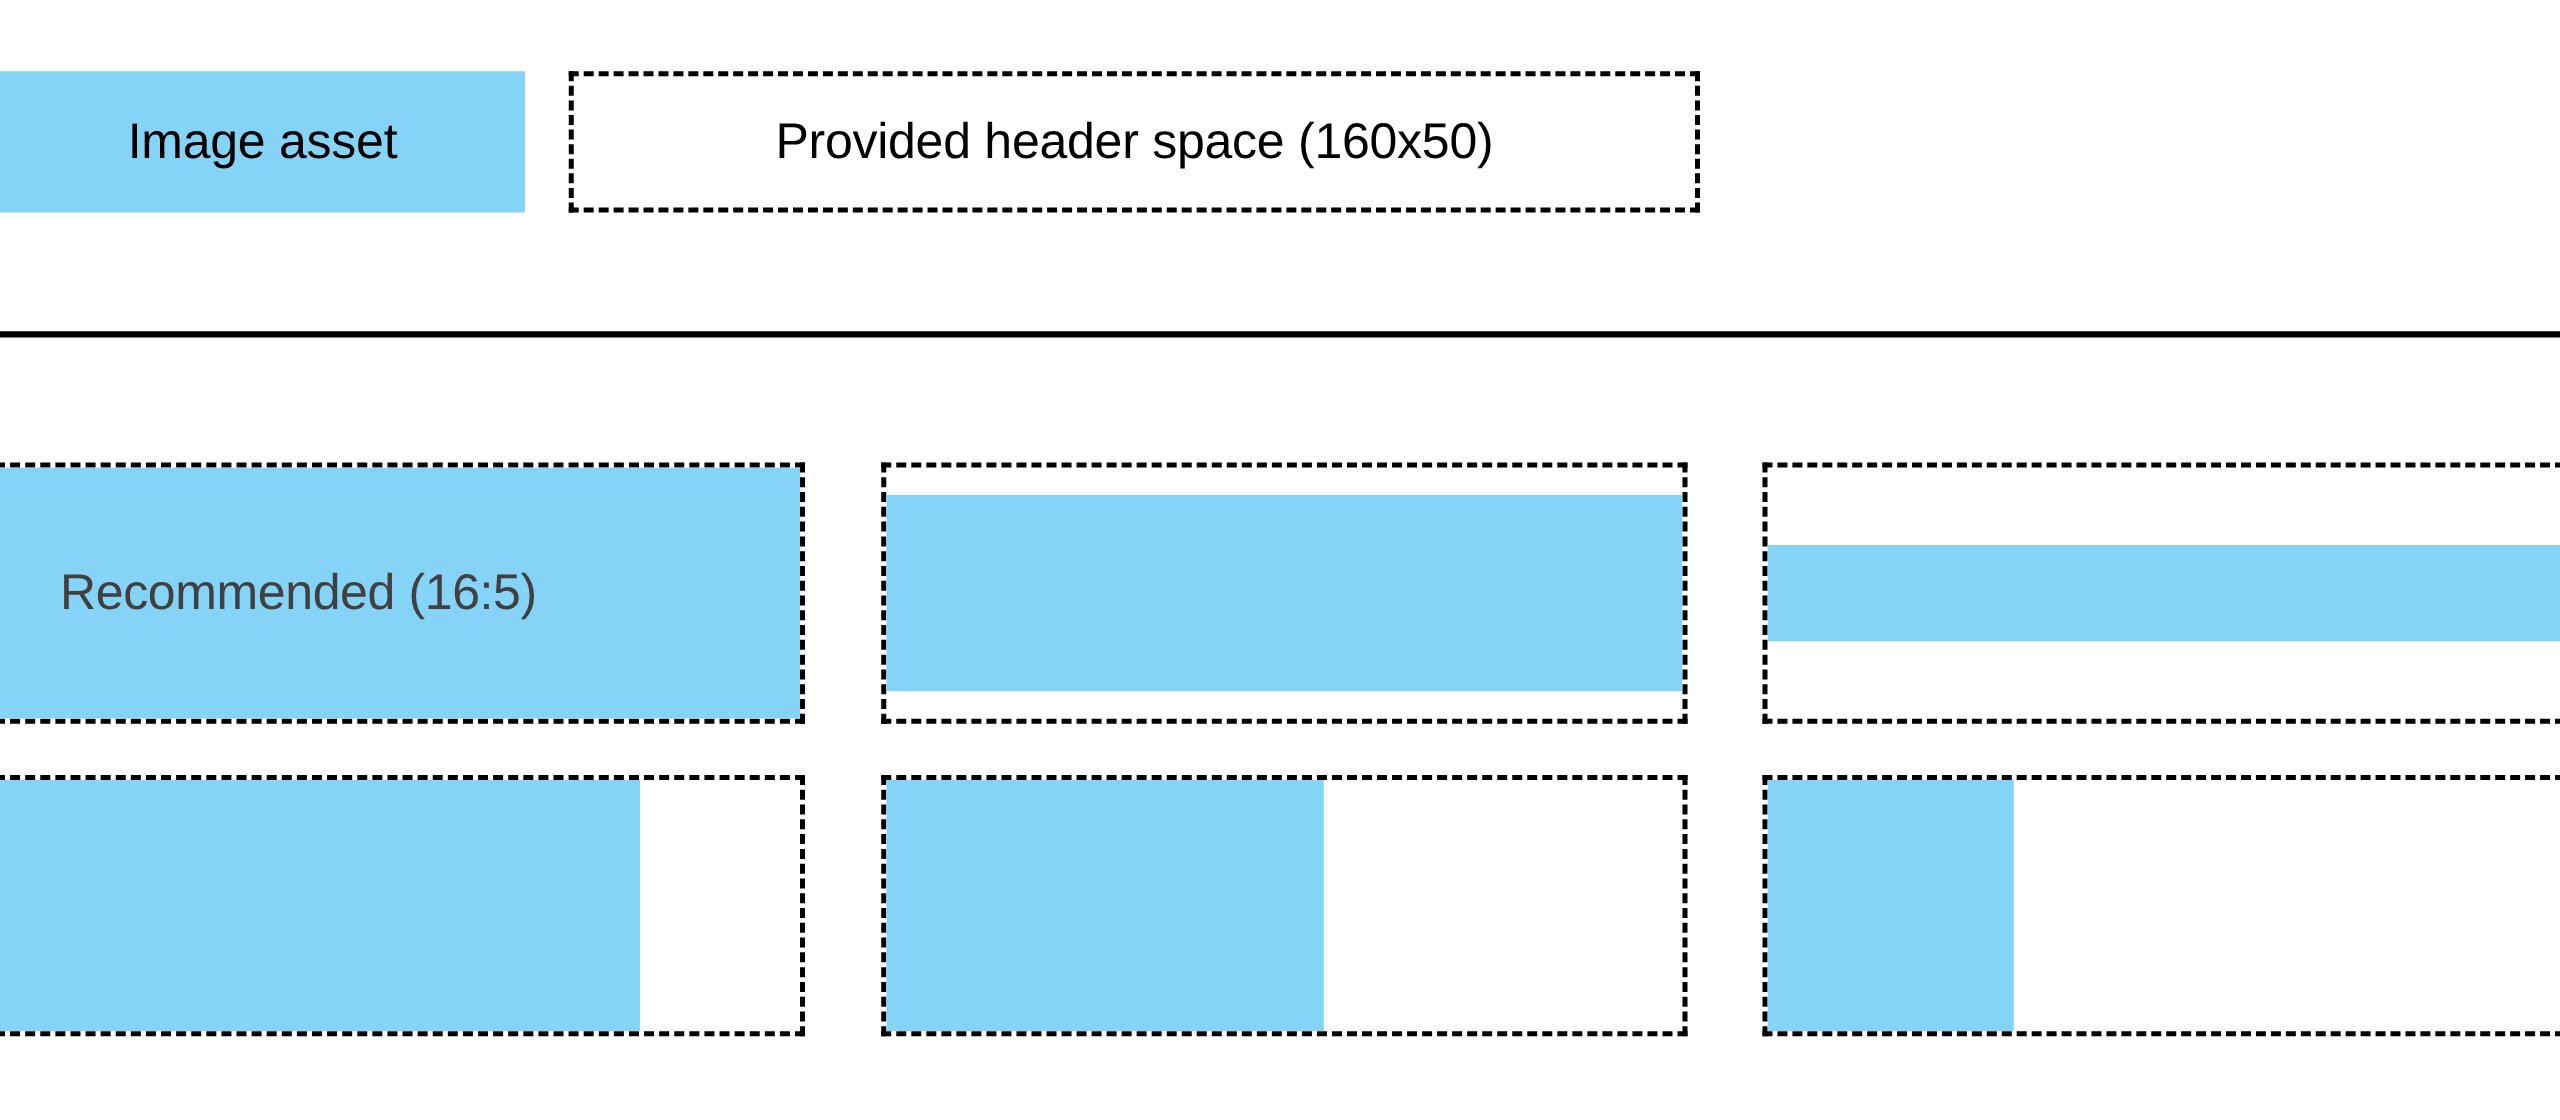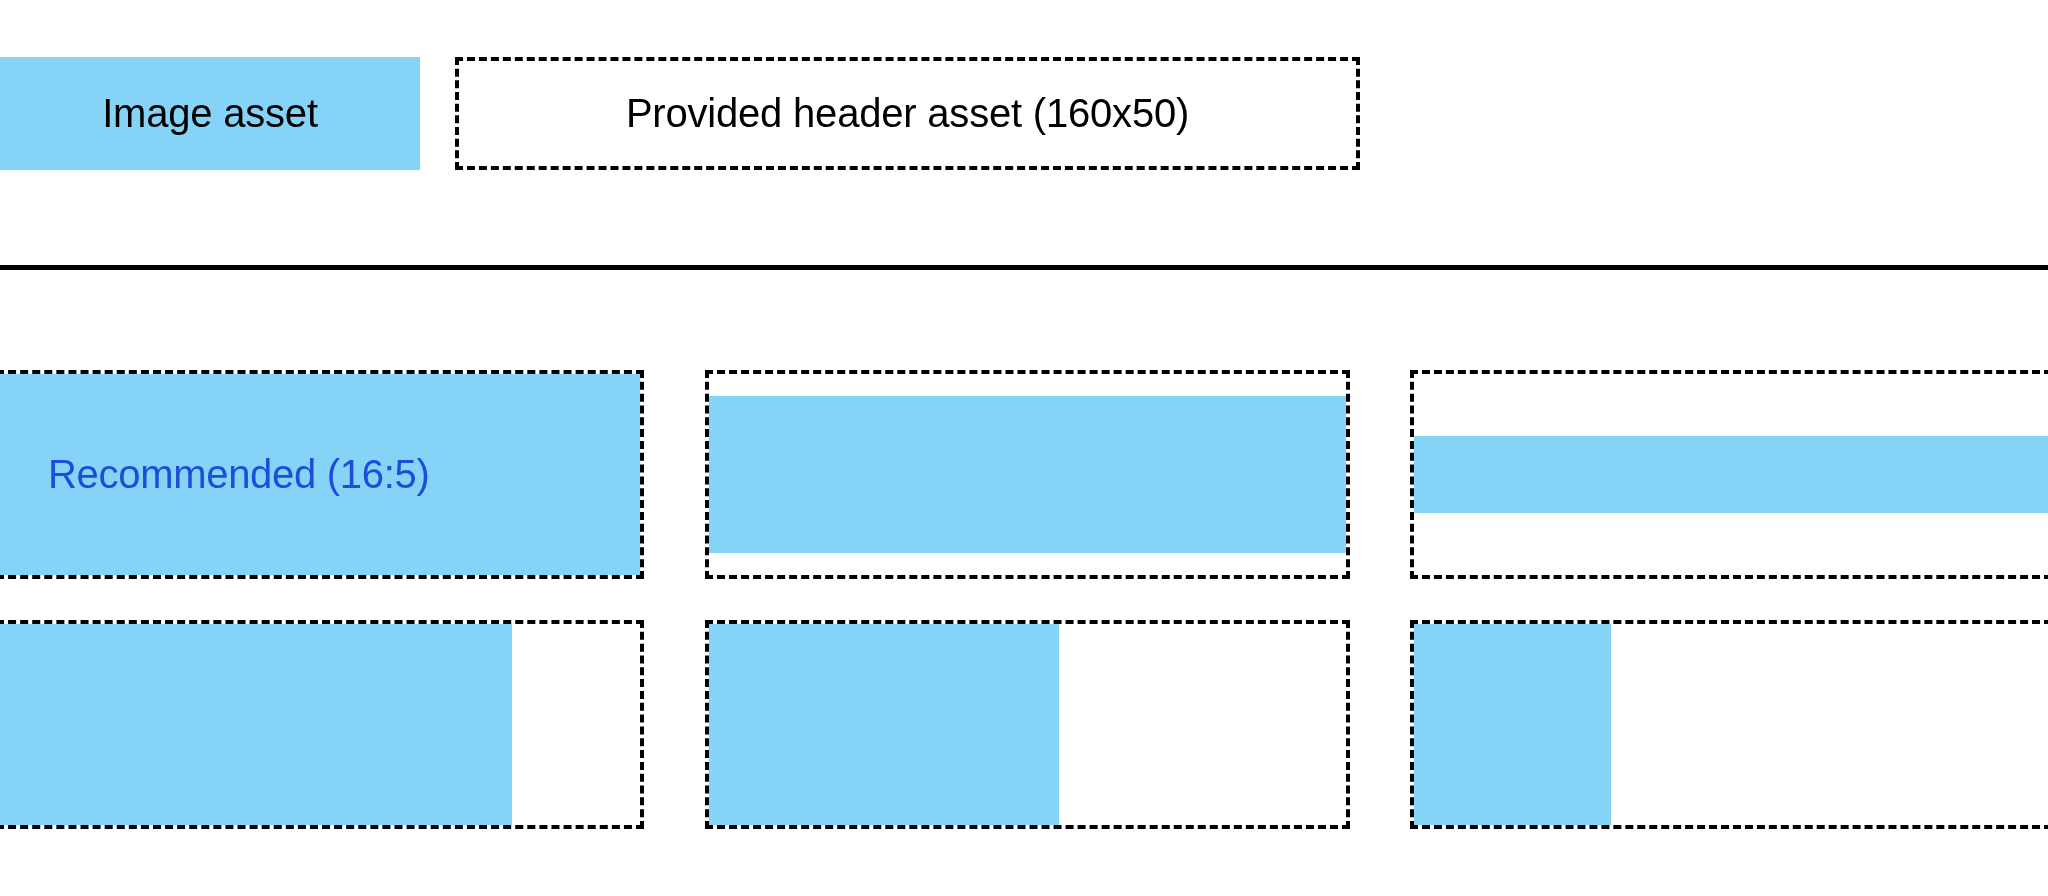--- a/index.html
+++ b/index.html
@@ -126,38 +126,38 @@
     left: 0;
     top: 0;
     right: 0;
     bottom: 0;
     display: flex;
     align-items: center;
     padding-left: 48px;
     font-size: 40px;
     font-weight: 400;
     letter-spacing: -0.3px;
-    color: #1d4ed8;
+    color: #404040;
     white-space: nowrap;
     pointer-events: none;
   }
 </style>
 </head>
 <body>
 
 <div class="canvas">
 
   <div class="header-row">
 
     <div class="asset-swatch" style="background: rgb(133, 212, 248);">
       <span class="label">Image asset</span>
     </div>
 
     <div class="header-space-box">
-      <span class="label">Provided header asset (160x50)</span>
+      <span class="label">Provided header space (160x50)</span>
     </div>
 
   </div>
 
   <div class="divider" style="background: rgb(0, 0, 0); height: 5px;"></div>
 
   <div class="grid">
 
     <div class="grid-row row-0">
 

